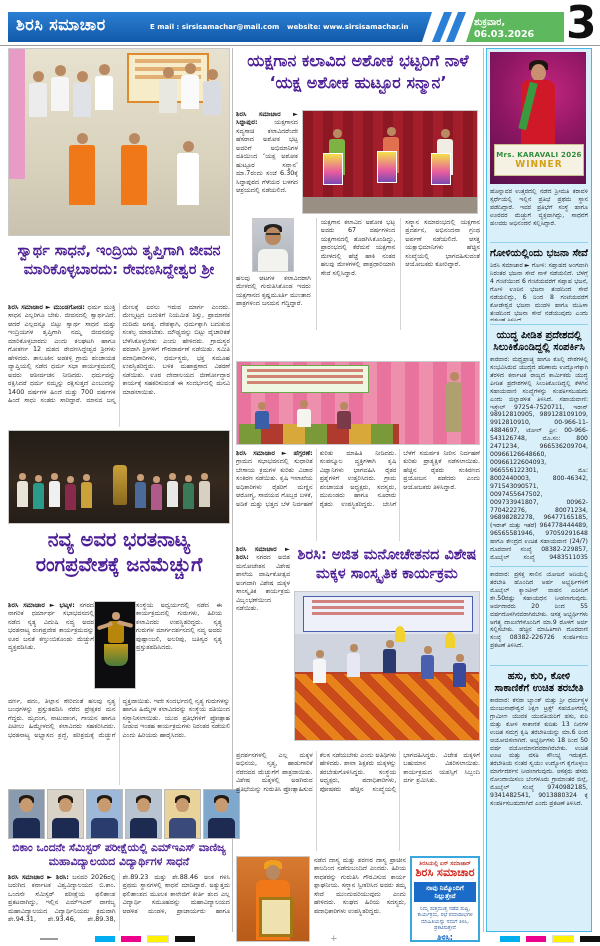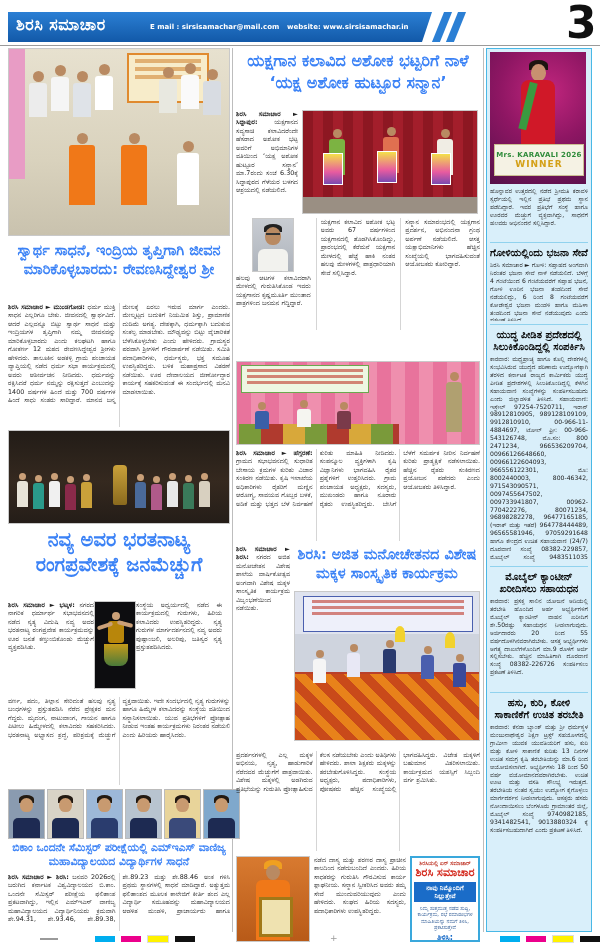--- a/index.html
+++ b/index.html
@@ -16,21 +16,21 @@
   .slash.s1{left:438px}.slash.s2{left:452px}
   .date-box{position:absolute;left:466px;top:12px;width:98px;height:30px;background:#5eb95e;
             clip-path:polygon(10px 0,100% 0,100% 100%,0 100%);
             display:flex;align-items:center;justify-content:center;}
   .date-box span{font-size:9.5px;font-weight:bold;color:#fff;padding-left:8px;}
   .page-num{position:absolute;left:566px;top:0px;font-size:44px;font-weight:bold;color:#101010;line-height:46px;}
   .mast-rule{position:absolute;left:0;top:45px;width:600px;height:1px;background:#9a9a9a;}
   
   .vrule{position:absolute;top:48px;width:1px;height:884px;background:#bdbdbd;}
   
-  .hl{font-weight:bold;color:#3b82f6;text-align:center;}
+  .hl{font-weight:bold;color:#4c1d95;text-align:center;}
   .body-txt{font-size:6.4px;line-height:1.32;text-align:justify;color:#222;overflow:hidden;}
   .cols2{column-count:2;column-gap:7px;column-rule:1px solid #d5d5d5;}
   .cols3{column-count:3;column-gap:7px;column-rule:1px solid #d5d5d5;}
   .dl{font-weight:bold;}
   .abs{position:absolute;}
   
   .photo{position:absolute;overflow:hidden;border:1px solid #c9c9c9;box-sizing:border-box;}
   .fg{position:absolute;}
   .fg .h{border-radius:50%;background:#b98a62;margin:0 auto;}
   .fg .b{border-radius:3px 3px 0 0;margin-top:1px;}
@@ -134,20 +134,23 @@
 <body>
 
 <div id="paper">
 
   <div class="mast-bar"></div>
   <div class="mast-title">ಶಿರಸಿ ಸಮಾಚಾರ</div>
   <div class="mast-email">E mail : sirsisamachar@mail.com</div>
   <div class="mast-web">website: www.sirsisamachar.in</div>
   <div class="slash s1"></div>
   <div class="slash s2"></div>
+  <div class="date-box">
+      <span>ಶುಕ್ರವಾರ, 06.03.2026</span>
+    </div>
   <div class="page-num">3</div>
   <div class="mast-rule"></div>
 
   <div class="vrule" style="left:232px"></div>
   <div class="vrule" style="left:483px"></div>
 
   <div class="photo p1" style="left:8px;top:48px;width:222px;height:188px">
     <div class="drape"></div>
     <div class="banner">
         <i></i>
@@ -450,21 +453,20 @@
       <div class="rp-h">ಗೋಳಿಯಲ್ಲಿಂದು ಭಜನಾ ಸೇವೆ</div>
       <div class="rp-b" style="height:60px">ಶಿರಸಿ ಸಮಾಚಾರ ► ಗೋಳಿ: ಸಪ್ತಾಹದ ಅಂಗವಾಗಿ ನಿರಂತರ ಭಜನಾ ಸೇವೆ ನಾಳೆ ನಡೆಯಲಿದೆ. ಬೆಳಗ್ಗೆ 4 ಗಂಟೆಯಿಂದ 6 ಗಂಟೆಯವರೆಗೆ ಸಪ್ತಾಹ ಭಜನೆ, ಗೋಳಿ ಊರಿನ ಭಜನಾ ತಂಡದಿಂದ ಸೇವೆ ನಡೆಯಲಿದ್ದು, 6 ರಿಂದ 8 ಗಂಟೆಯವರೆಗೆ ಕೋಡೇಶ್ವರ ಭಜನಾ ಮಂಡಳಿ ಹಾಗೂ ಮಹಿಳಾ ತಂಡದಿಂದ ಭಜನಾ ಸೇವೆ ನಡೆಯುವುದು ಎಂದು ಪ್ರಕಟಣೆ ತಿಳಿಸಿದೆ.</div>
     </div>
 
     <div class="rp-sec">
       <div class="rp-h">ಯುದ್ಧ ಪೀಡಿತ ಪ್ರದೇಶದಲ್ಲಿ ಸಿಲುಕಿಕೊಂಡಿದ್ದಲ್ಲಿ ಸಂಪರ್ಕಿಸಿ</div>
       <div class="rp-b" style="height:208px">ಕಾರವಾರ: ಮಧ್ಯಪ್ರಾಚ್ಯ ಹಾಗೂ ಕೊಲ್ಲಿ ದೇಶಗಳಲ್ಲಿ ಸಂಭವಿಸಿರುವ ಯುದ್ಧದ ಪರಿಣಾಮ ಉದ್ಯೋಗಕ್ಕಾಗಿ ತೆರಳಿದ ಕರ್ನಾಟಕ ರಾಜ್ಯದ ಕಾರ್ಮಿಕರು ಯುದ್ಧ ಪೀಡಿತ ಪ್ರದೇಶಗಳಲ್ಲಿ ಸಿಲುಕಿಕೊಂಡಿದ್ದಲ್ಲಿ ಕೆಳಗಿನ ಸಹಾಯವಾಣಿ ಸಂಖ್ಯೆಗಳನ್ನು ಸಂಪರ್ಕಿಸಬಹುದು ಎಂದು ಜಿಲ್ಲಾಡಳಿತ ತಿಳಿಸಿದೆ. ಸಹಾಯವಾಣಿ: ಇಸ್ರೇಲ್ 97254-7520711, ಇರಾನ್ 98912810905, 989128109109, 9912810910, 00-966-11-4884697, ಟೋಲ್ ಫ್ರೀ: 00-966-543126748, ಮೊ.ಸಂ: 800 2471234, 966536209704, 00966126648660, 00966122604093, 966556122301, ಮೊ: 8002440003, 800-46342, 971543090571, 0097455647502, 009733941807, 00962-770422276, 80071234, 96898282278, 96477165185, (ಇರಾಕ್‌ ಮತ್ತು ಇತರೆ) 964778444489, 96565581946, 97059291648 ಹಾಗೂ ಕೇಂದ್ರದ ಉಚಿತ ಸಹಾಯವಾಣಿ (24/7) ದೂರವಾಣಿ ಸಂಖ್ಯೆ 08382-229857, ಮೊಬೈಲ್ ಸಂಖ್ಯೆ 9483511035 ಸಂಪರ್ಕಿಸಬಹುದು.</div>
     </div>
 
     <div class="rp-sec">
-      <div class="rp-h">ಮೊಬೈಲ್ ಕ್ಯಾಂಟೀನ್ ಖರೀದಿಸಲು ಸಹಾಯಧನ</div>
       <div class="rp-b" style="height:92px">ಕಾರವಾರ: ಪ್ರಸಕ್ತ ಸಾಲಿನ ಯೋಜನೆ ಅಡಿಯಲ್ಲಿ ತರಬೇತಿ ಹೊಂದಿದ ಅರ್ಹ ಅಭ್ಯರ್ಥಿಗಳಿಗೆ ಮೊಬೈಲ್ ಕ್ಯಾಂಟೀನ್ ವಾಹನ ಖರೀದಿಗೆ ಶೇ.50ರಷ್ಟು ಸಹಾಯಧನ ನೀಡಲಾಗುವುದು. ಅರ್ಜಿದಾರರು 20 ರಿಂದ 55 ವರ್ಷದೊಳಗಿನವರಾಗಿರಬೇಕು. ಆಸಕ್ತ ಅಭ್ಯರ್ಥಿಗಳು ಅಗತ್ಯ ದಾಖಲೆಗಳೊಂದಿಗೆ ಮಾ.9 ರೊಳಗೆ ಅರ್ಜಿ ಸಲ್ಲಿಸಬೇಕು. ಹೆಚ್ಚಿನ ಮಾಹಿತಿಗಾಗಿ ದೂರವಾಣಿ ಸಂಖ್ಯೆ 08382-226726 ಸಂಪರ್ಕಿಸಲು ಪ್ರಕಟಣೆ ತಿಳಿಸಿದೆ.</div>
     </div>
 
     <div class="rp-sec">
       <div class="rp-h">ಹಸು, ಕುರಿ, ಕೋಳಿ ಸಾಕಾಣಿಕೆಗೆ ಉಚಿತ ತರಬೇತಿ</div>
       <div class="rp-b" style="height:190px">ಕಾರವಾರ: ಕೆನರಾ ಬ್ಯಾಂಕ್ ಮತ್ತು ಶ್ರೀ ಧರ್ಮಸ್ಥಳ ಮಂಜುನಾಥೇಶ್ವರ ಶಿಕ್ಷಣ ಟ್ರಸ್ಟ್ ಸಹಯೋಗದಲ್ಲಿ ಗ್ರಾಮೀಣ ಯುವಕ ಯುವತಿಯರಿಗೆ ಹಸು, ಕುರಿ ಮತ್ತು ಕೋಳಿ ಸಾಕಾಣಿಕೆ ಕುರಿತು 13 ದಿನಗಳ ಉಚಿತ ಸಮಗ್ರ ಕೃಷಿ ತರಬೇತಿಯನ್ನು ಮಾ.6 ರಿಂದ ಆಯೋಜಿಸಲಾಗಿದೆ. ಅಭ್ಯರ್ಥಿಗಳು 18 ರಿಂದ 50 ವರ್ಷ ವಯೋಮಾನದವರಾಗಿರಬೇಕು. ಉಚಿತ ಊಟ ಮತ್ತು ವಸತಿ ಸೌಲಭ್ಯ ಇರುತ್ತದೆ. ತರಬೇತಿಯ ನಂತರ ಸ್ವಯಂ ಉದ್ಯೋಗ ಕೈಗೊಳ್ಳಲು ಮಾರ್ಗದರ್ಶನ ನೀಡಲಾಗುವುದು. ಆಸಕ್ತರು ಹೆಸರು ನೋಂದಾಯಿಸಲು ಬೆಂಗಳೂರು ಗ್ರಾಮಾಂತರ ಜಿಲ್ಲೆ, ಮೊಬೈಲ್ ಸಂಖ್ಯೆ 9740982185, 9341482541, 9013880324 ಕ್ಕೆ ಸಂಪರ್ಕಿಸಬಹುದಾಗಿದೆ ಎಂದು ಪ್ರಕಟಣೆ ತಿಳಿಸಿದೆ.</div>
     </div>
   </div>
 
   <div class="reg-dash" style="left:40px;top:938px"></div>

